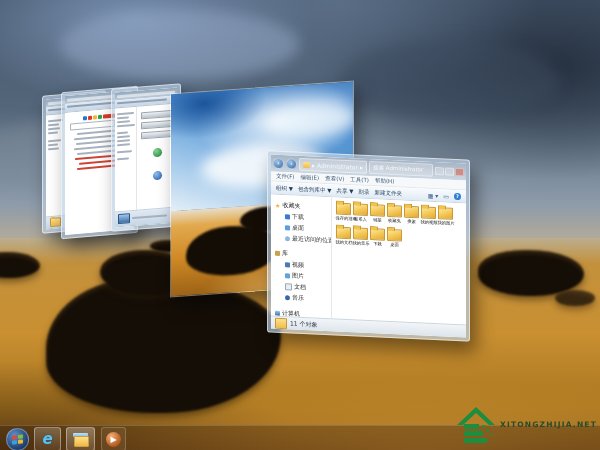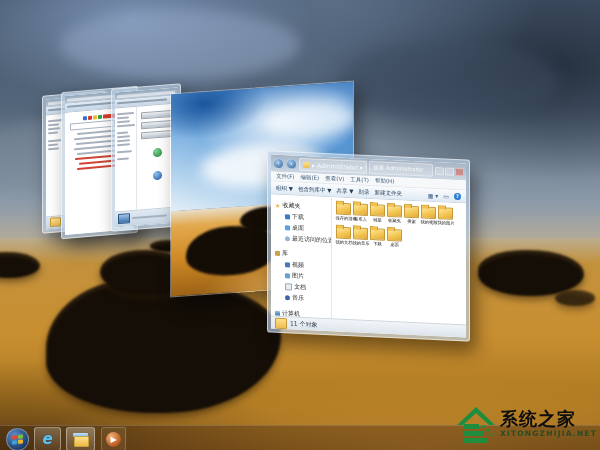--- a/index.html
+++ b/index.html
@@ -397,16 +397,15 @@
   <svg width="42" height="42" viewBox="0 0 42 42">
     <polygon points="2,22 21,4 40,22 34,22 21,10 8,22" fill="#1e8e3e"></polygon>
     <rect x="9" y="21" width="15" height="5" fill="#1e8e3e"></rect>
     <rect x="9" y="28" width="19" height="5" fill="#1e8e3e"></rect>
     <rect x="9" y="35" width="23" height="5" fill="#1e8e3e"></rect>
     <rect x="27" y="22" width="3" height="3" fill="#1e8e3e" opacity=".8"></rect>
     <rect x="31" y="26" width="3" height="3" fill="#1e8e3e" opacity=".6"></rect>
     <rect x="35" y="30" width="3" height="3" fill="#1e8e3e" opacity=".45"></rect>
   </svg>
   <div class="wm-text">
-    <span class="wm-title">系统之家</span>
     <span class="wm-sub">XITONGZHIJIA.NET</span>
   </div>
 </div>
 
 </body></html>

